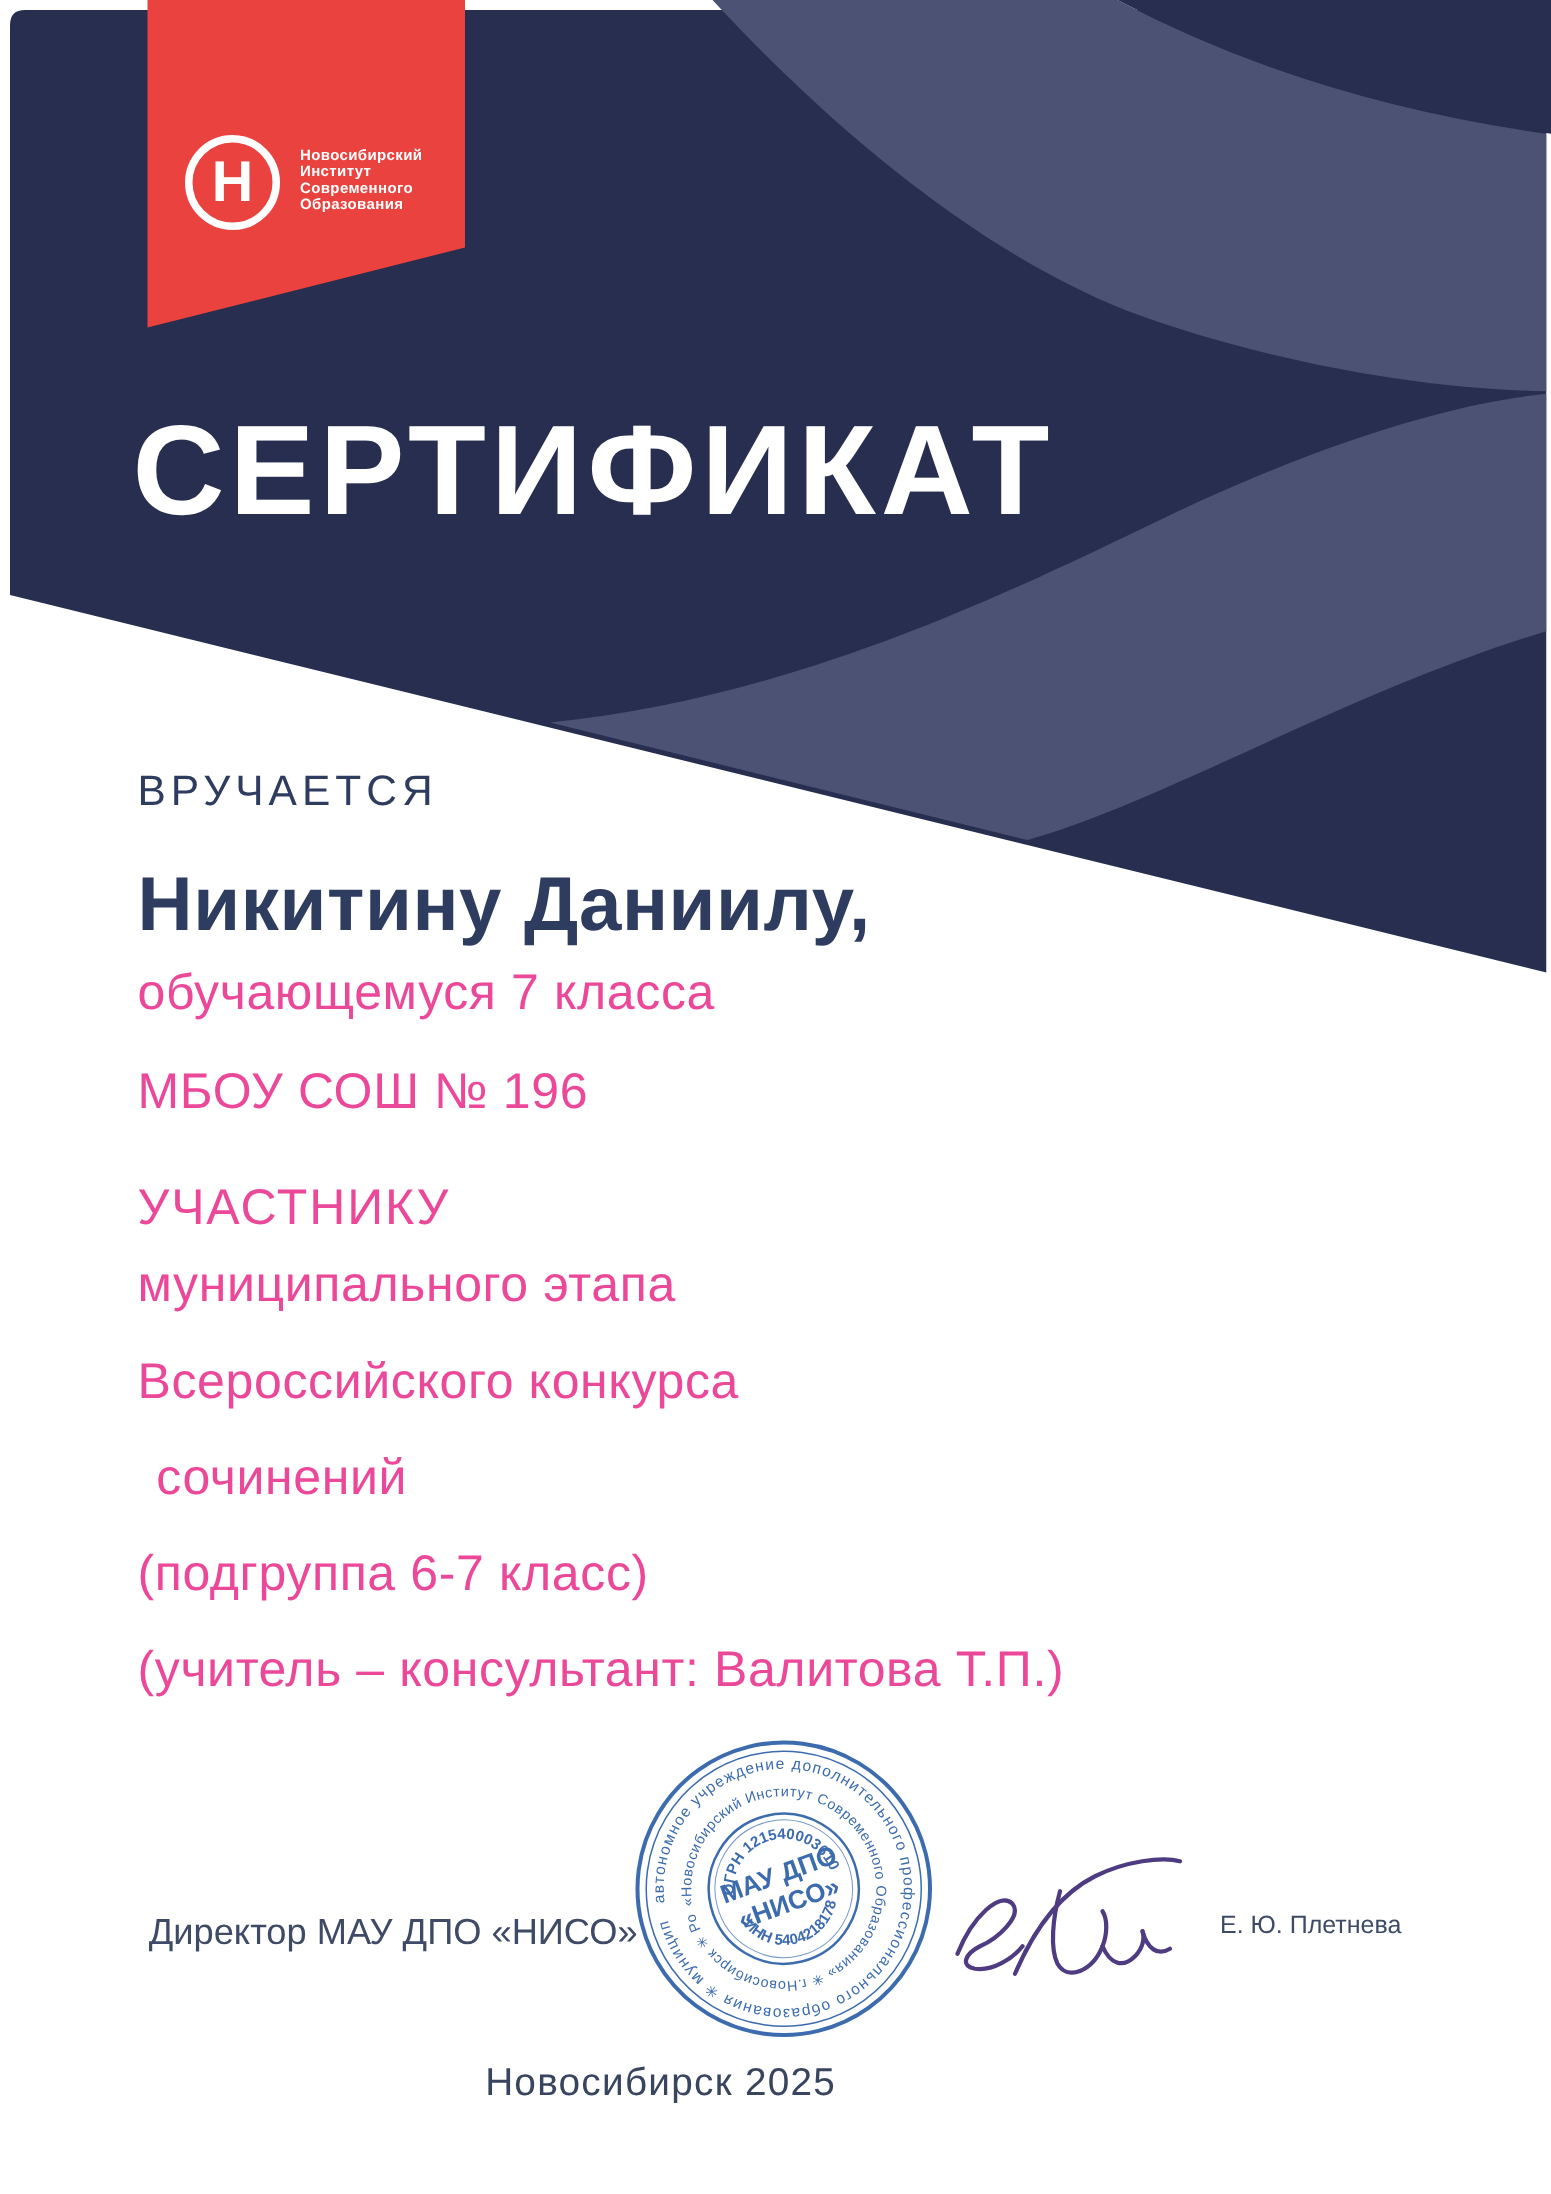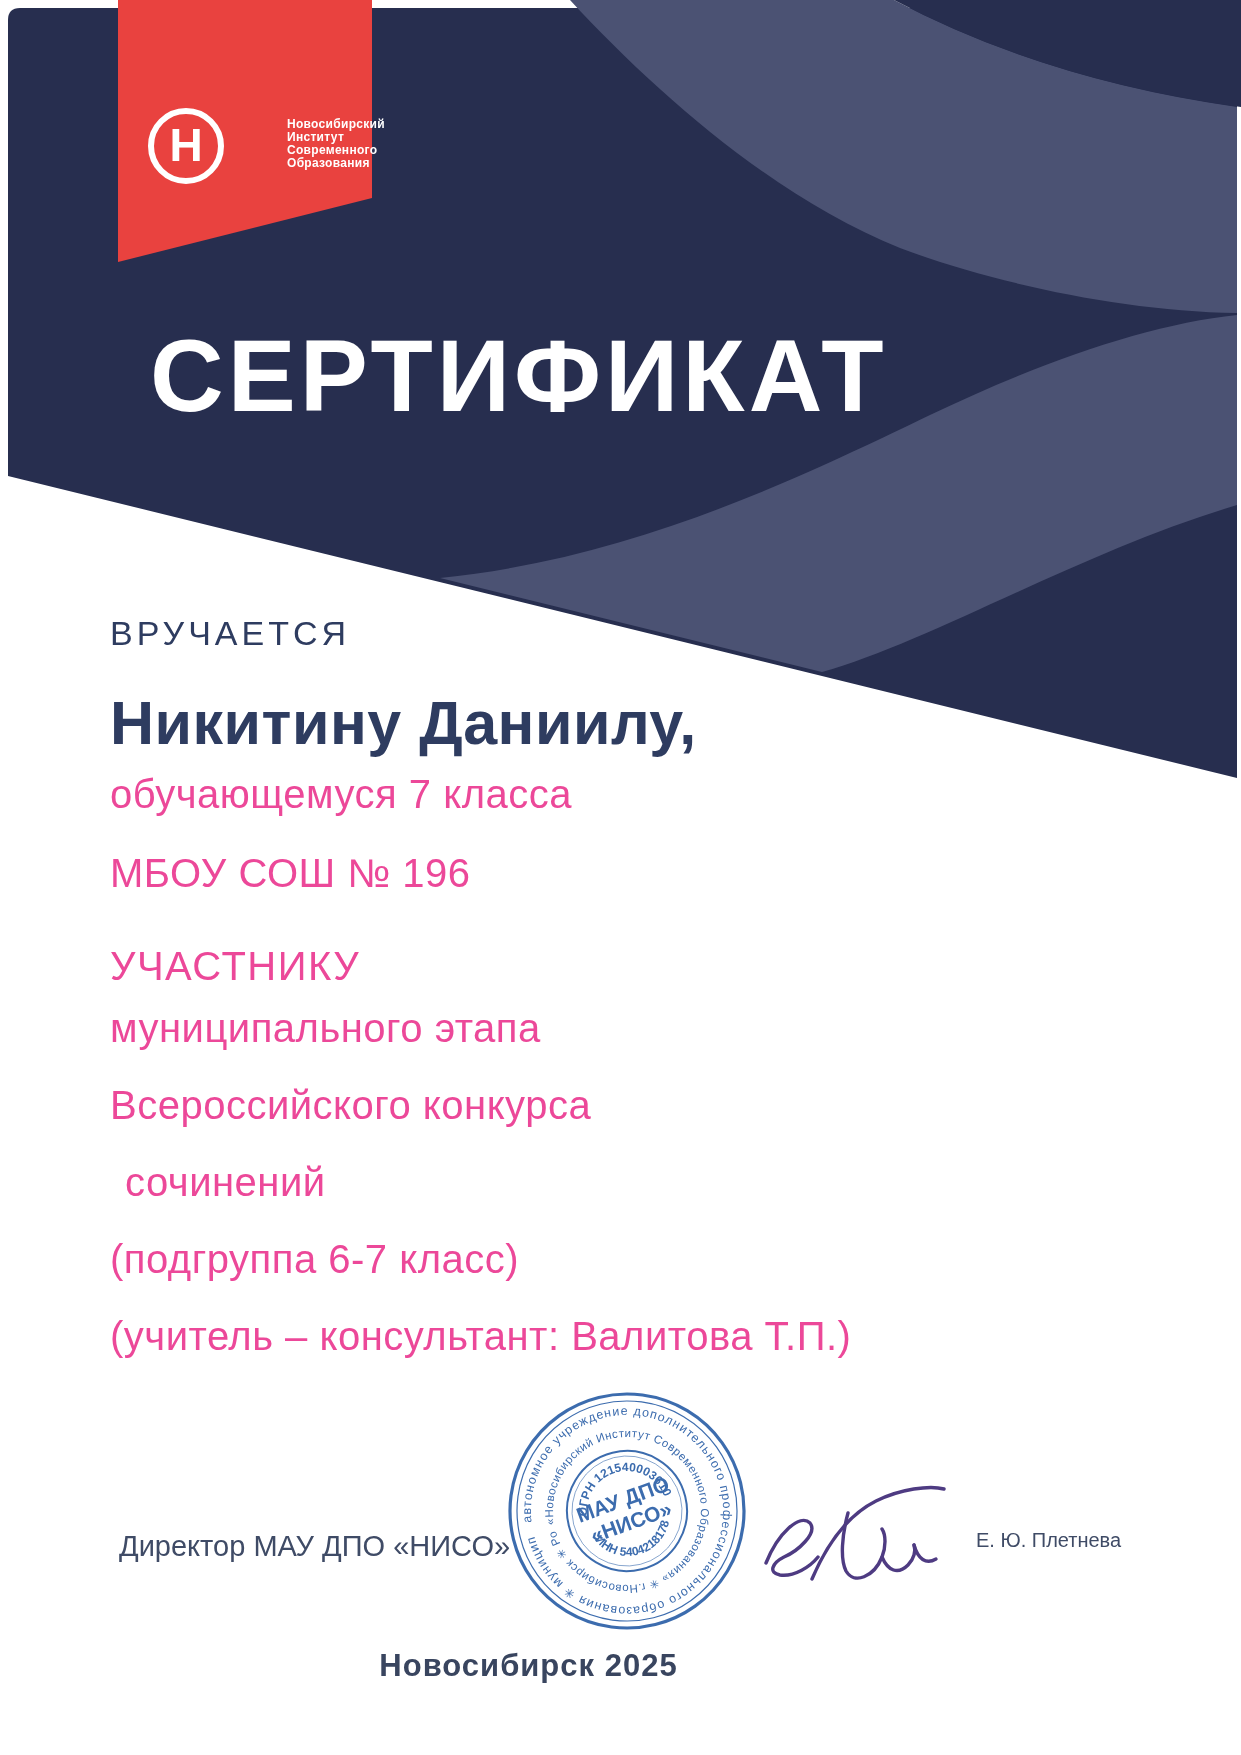--- a/index.html
+++ b/index.html
@@ -8,33 +8,33 @@
     background:#ffffff;
     font-family:"Liberation Sans", sans-serif;
     position:relative;
     overflow:hidden;
   }
   .page{position:absolute;inset:0;}
   .header-art{position:absolute;left:0;top:0;width:1241px;height:790px;}
   .cert-title{
     position:absolute;left:106px;top:318px;
     font-size:102px;font-weight:800;letter-spacing:4px;
-    color:#ffffff;white-space:nowrap;margin-left:44px;
+    color:#ffffff;white-space:nowrap;
   }
   .logo-wrap{position:absolute;left:148px;top:108px;width:230px;height:84px;}
   .logo-circle{
     position:absolute;left:0;top:0;width:64px;height:64px;
     border:6px solid #ffffff;border-radius:50%;
     display:flex;align-items:center;justify-content:center;
   }
   .logo-letter{font-size:46px;font-weight:800;color:#ffffff;line-height:1;margin-top:-2px;}
   .logo-org{
     position:absolute;left:92px;top:10px;
     font-size:12px;font-weight:700;line-height:13px;
-    color:#ffffff;letter-spacing:.3px;margin-left:47px;
+    color:#ffffff;letter-spacing:.3px;
   }
   .presented-label{
     position:absolute;left:110px;top:614px;
     font-size:34px;letter-spacing:4px;color:#2e3c60;white-space:nowrap;
   }
   .recipient-name{
     position:absolute;left:110px;top:688px;
     font-size:61px;font-weight:700;color:#2e3c60;white-space:nowrap;letter-spacing:.5px;
   }
   .body-line{
@@ -52,21 +52,21 @@
   .director-label{
     position:absolute;left:119px;top:1530px;
     font-size:29px;color:#3f4b66;white-space:nowrap;
   }
   .signer-name{
     position:absolute;left:976px;top:1529px;
     font-size:20px;color:#3f4b66;white-space:nowrap;
   }
   .city-year{
     position:absolute;left:0;top:1648px;width:1057px;text-align:center;
-    font-size:31px;color:#39455f;letter-spacing:1px;font-weight:bold;
+    font-size:31px;color:#39455f;letter-spacing:1px;
   }
   .stamp{position:absolute;left:504px;top:1386px;width:246px;height:250px;}
   .signature{position:absolute;left:748px;top:1455px;width:220px;height:160px;}
 </style>
 </head>
 <body>
 
 <div class="page">
 
   <svg class="header-art" viewBox="0 0 1241 790" preserveAspectRatio="none" aria-hidden="true">

